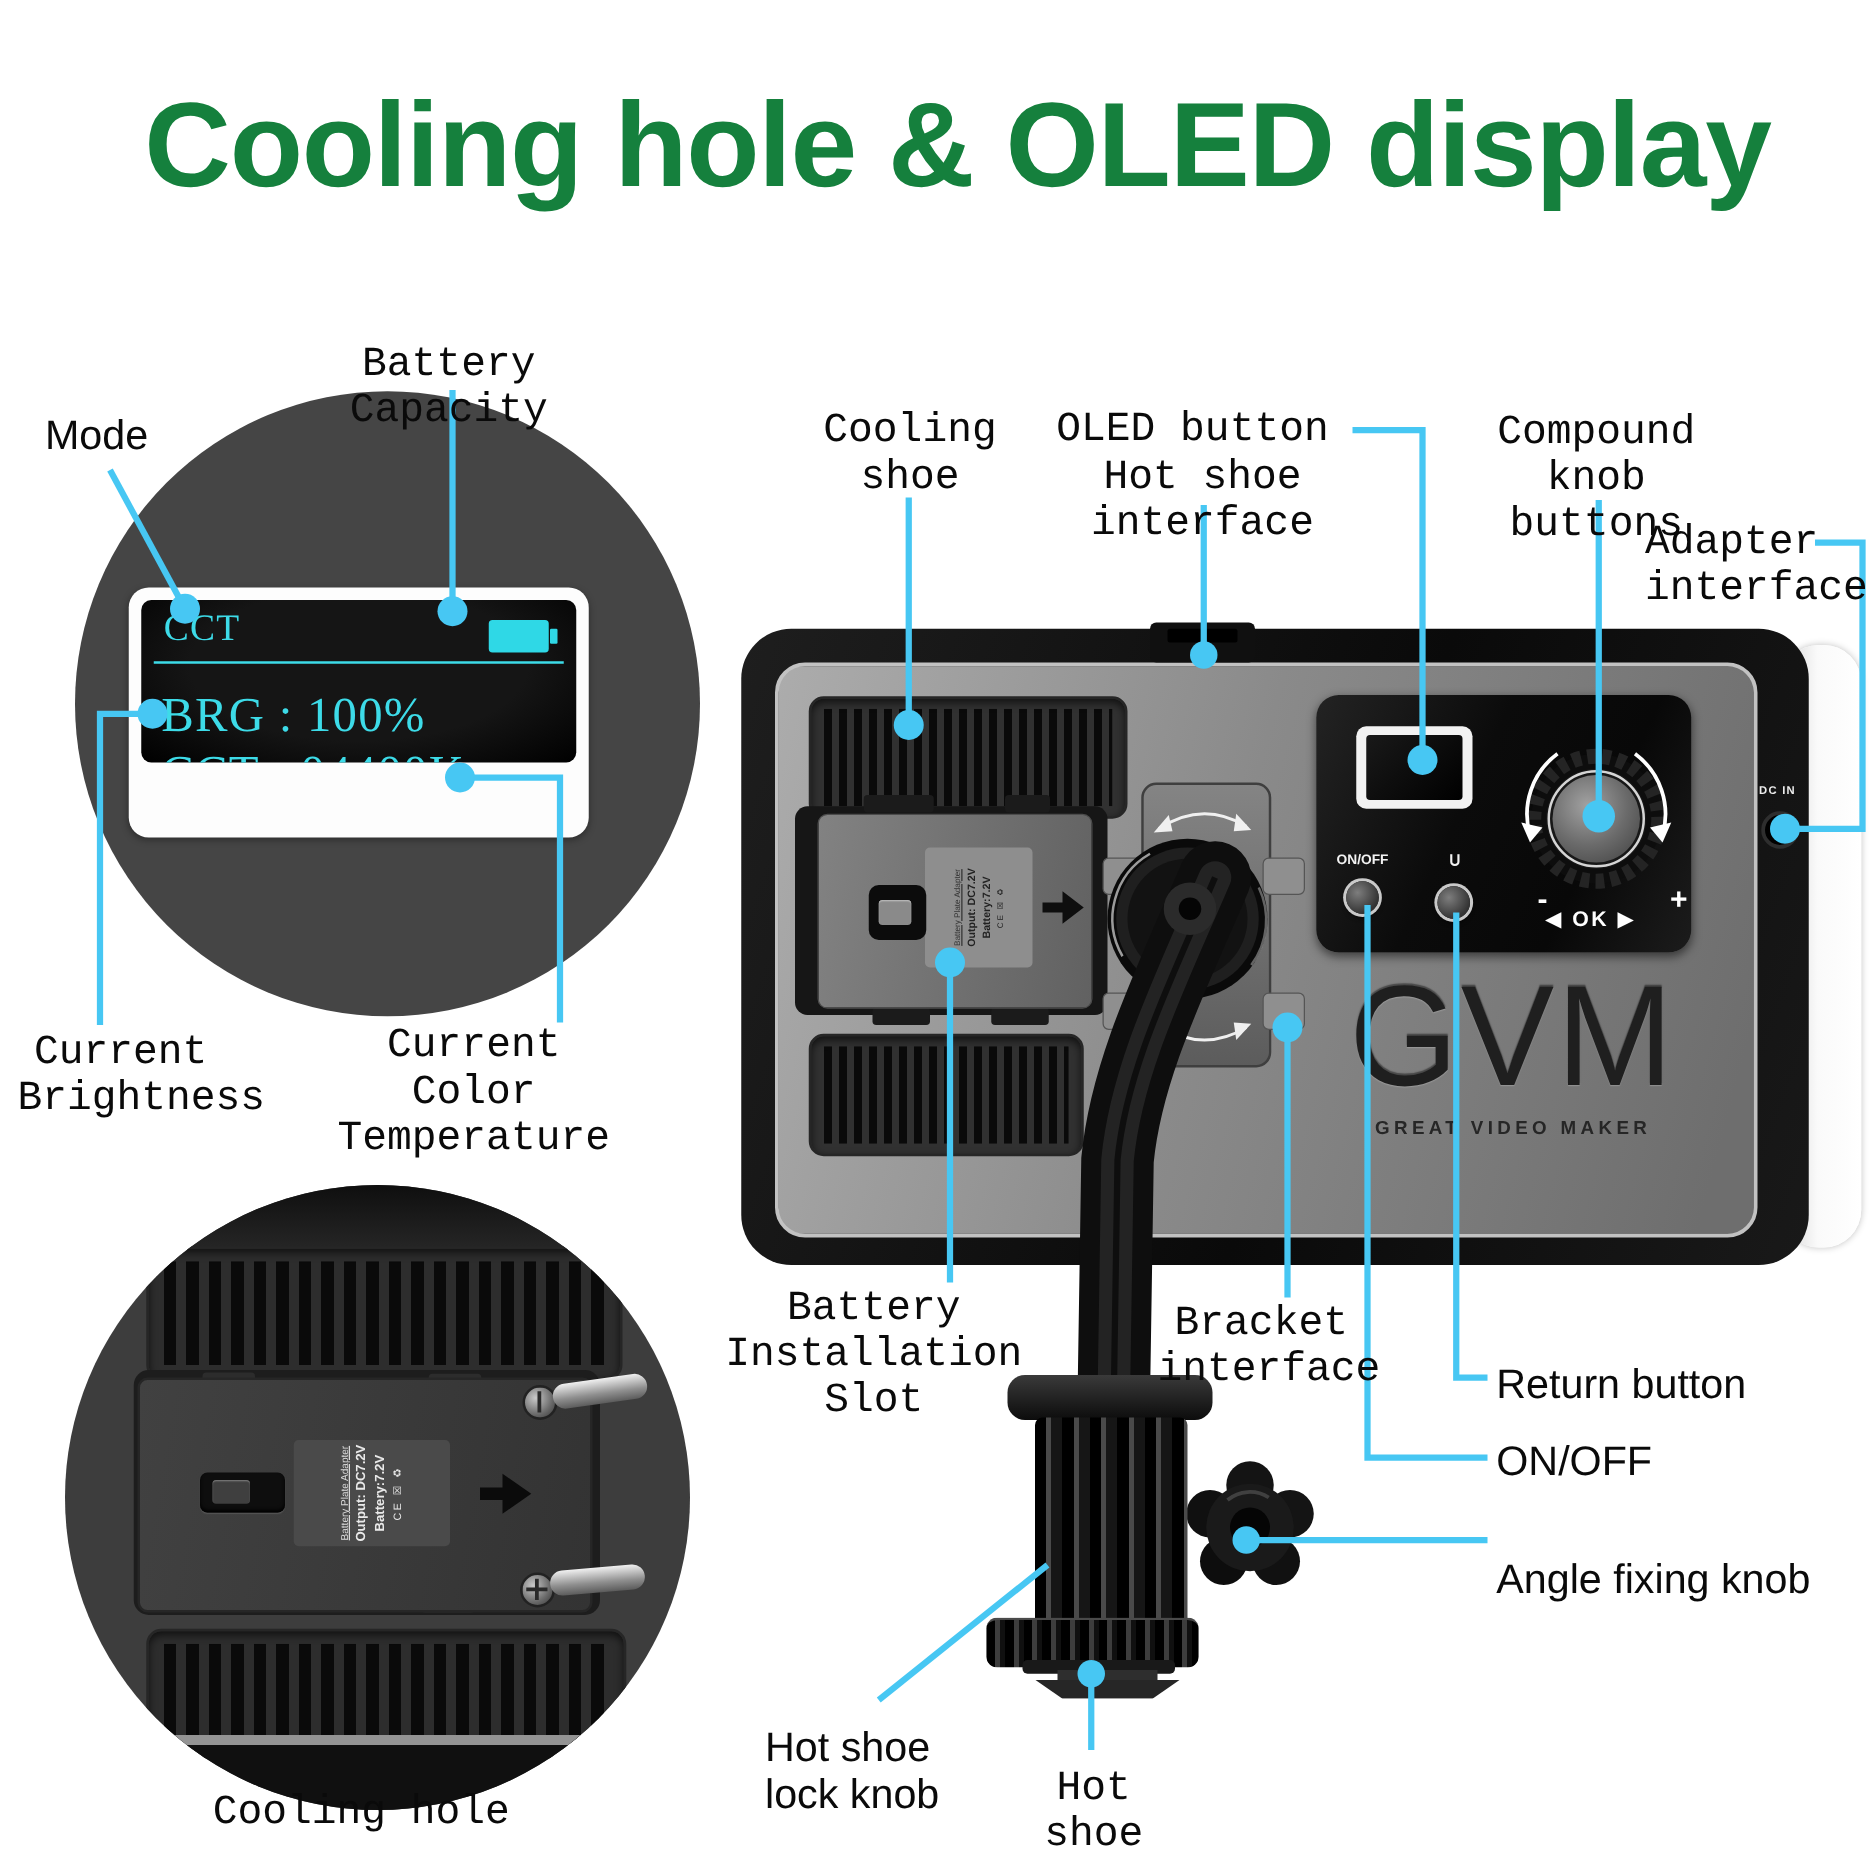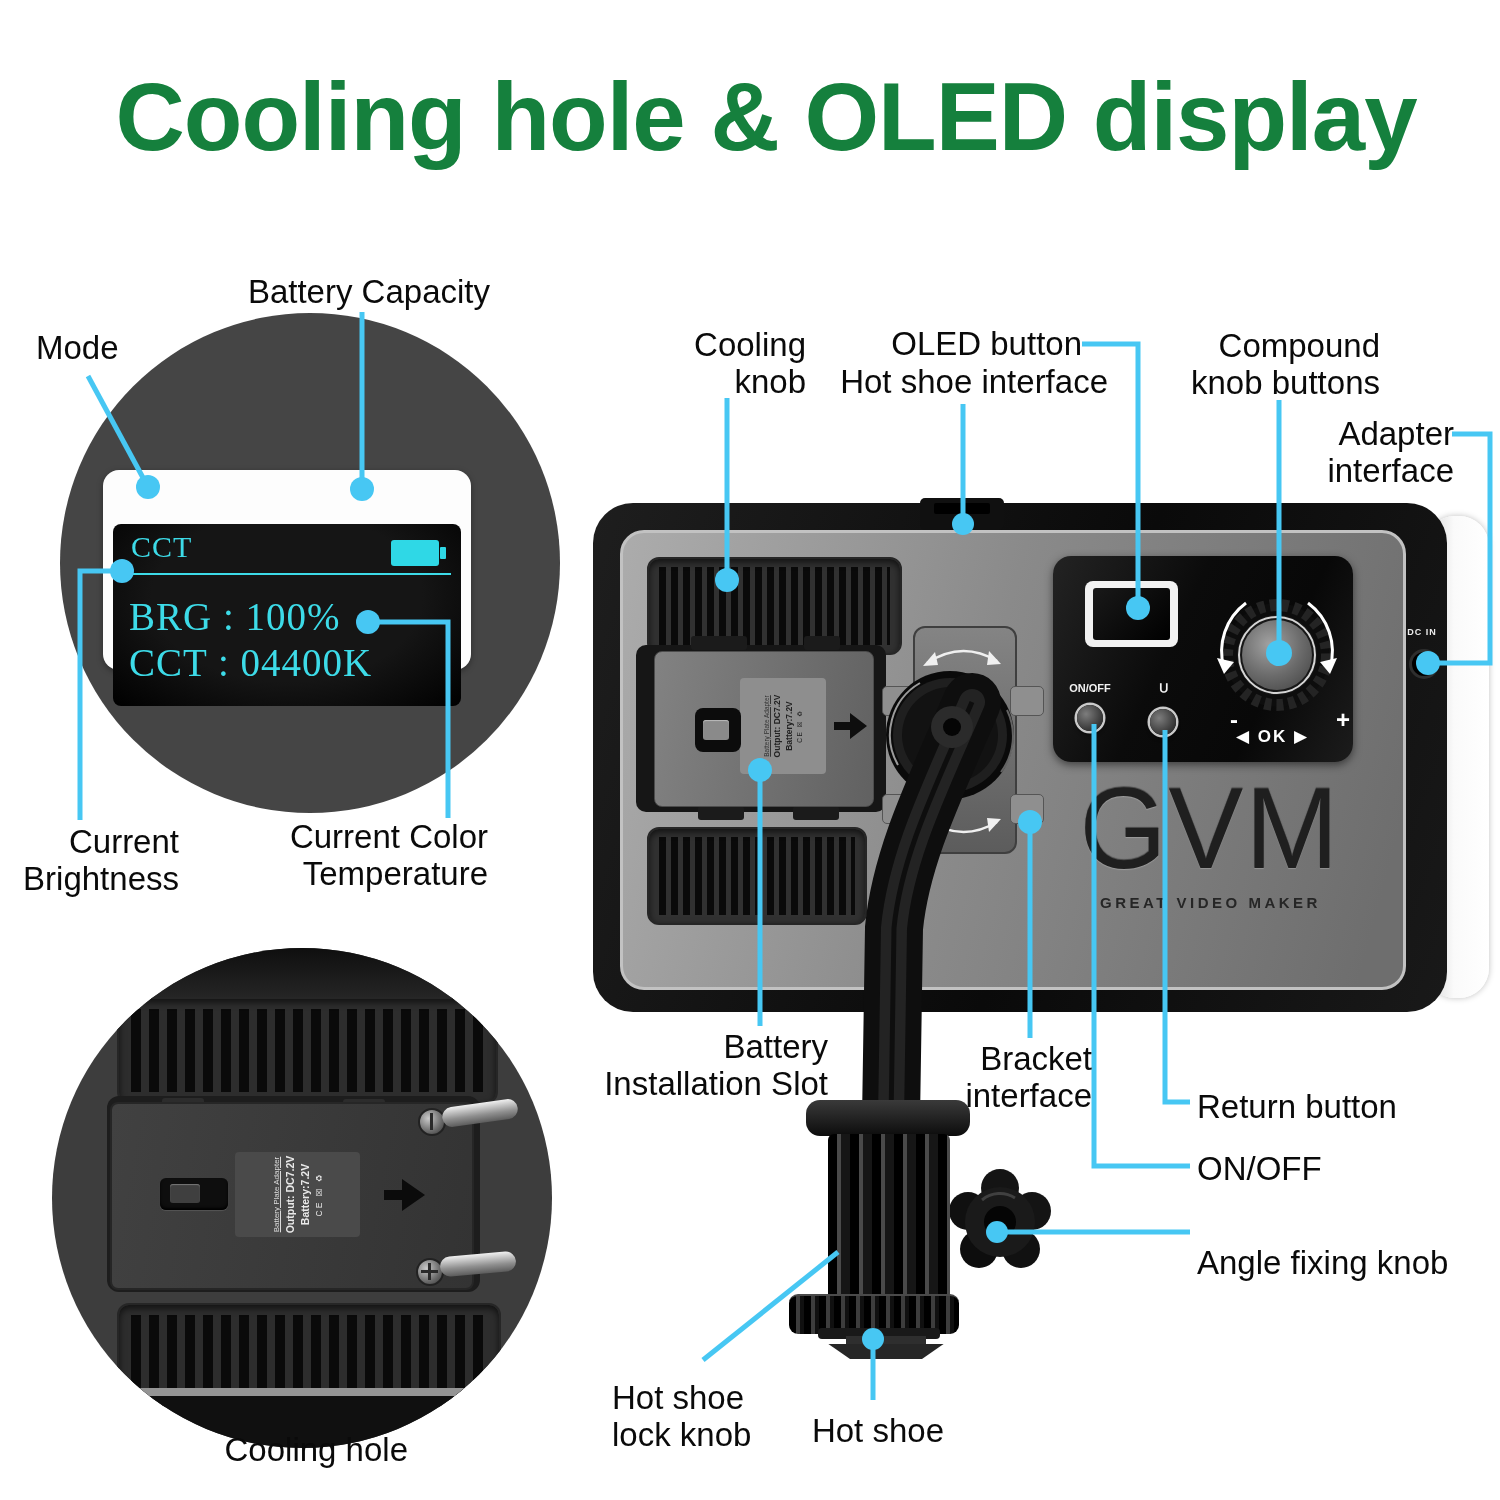--- a/index.html
+++ b/index.html
@@ -4,21 +4,21 @@
 <style>
   html,body{margin:0;padding:0;background:#fff;}
   #stage{position:relative;width:1500px;height:1500px;background:#fff;overflow:hidden;
          font-family:"Liberation Sans","DejaVu Sans",sans-serif;}
   .abs{position:absolute;}
   
   #title{left:0;top:62px;width:1500px;text-align:center;font-size:96px;font-weight:700;
          color:#15803d;letter-spacing:-1px;padding-left:16px;}
   
   .lbl{font-size:33px;color:#0a0a0a;line-height:1.12;white-space:pre-line;}
-  .ctr{text-align:right;}
+  .ctr{text-align:center;font-family:Liberation Mono, monospace;}
   #lblMode{left:36px;top:330px;width:130px;}
   #lblBattCap{left:228px;top:274px;width:262px;}
   #lblBrightness{left:14px;top:824px;width:165px;}
   #lblColorTemp{left:270px;top:819px;width:218px;}
   #lblCoolingTop{left:650px;top:327px;width:156px;}
   #lblOled{left:826px;top:326px;width:256px;}
   #lblHotShoeIf{left:816px;top:364px;width:292px;}
   #lblKnob{left:1174px;top:328px;width:206px;}
   #lblAdapter{left:1316px;top:416px;width:138px;}
   #lblBattSlot{left:570px;top:1029px;width:258px;}
@@ -26,22 +26,22 @@
   #lblReturn{left:1197px;top:1089px;width:280px;}
   #lblOnOff{left:1197px;top:1151px;width:220px;}
   #lblAngle{left:1197px;top:1245px;width:280px;}
   #lblLock{left:612px;top:1380px;width:170px;}
   #lblHotShoe{left:806px;top:1413px;width:138px;}
   #lblCoolingBottom{left:170px;top:1432px;width:238px;}
   
   #circleTop{left:60px;top:313px;width:500px;height:500px;border-radius:50%;background:#454545;}
   #oledFrame{left:103px;top:470px;width:368px;height:200px;background:#fdfdfd;border-radius:16px;
              box-shadow:0 2px 6px rgba(0,0,0,.35);}
-  #oledScreen{left:113px;top:480px;width:348px;height:182px;border-radius:8px;
-              background:radial-gradient(ellipse at 50% 40%,#151515 55%,#000 100%);overflow:hidden;margin-top:44px;}
+  #oledScreen{left:113px;top:480px;width:348px;height:130px;border-radius:8px;
+              background:radial-gradient(ellipse at 50% 40%,#151515 55%,#000 100%);overflow:hidden;}
   .oledTxt{color:#3ddbe8;font-family:"Liberation Serif","DejaVu Serif",serif;letter-spacing:1px;}
   #oledMode{left:18px;top:6px;font-size:30px;}
   #oledHr{left:10px;top:49px;width:328px;height:2px;background:#3ddbe8;}
   #oledL1{left:16px;top:70px;font-size:39px;}
   #oledL2{left:16px;top:116px;font-size:39px;}
   #oledBatt{left:278px;top:16px;width:48px;height:26px;background:#2fd8e6;border-radius:3px;}
   #oledBatt::after{content:"";position:absolute;right:-7px;top:7px;width:6px;height:12px;
                    background:#2fd8e6;border-radius:1px;}
   
   #circleBottom{left:52px;top:948px;width:500px;height:500px;border-radius:50%;background:#3d3d3d;overflow:hidden;}
@@ -355,21 +355,21 @@
   </svg>
 
   <div class="abs" id="title">Cooling hole &amp; OLED display</div>
   <div class="abs lbl" id="lblMode">Mode</div>
   <div class="abs lbl ctr" id="lblBattCap">Battery Capacity</div>
   <div class="abs lbl ctr" id="lblBrightness">Current
 Brightness</div>
   <div class="abs lbl ctr" id="lblColorTemp">Current Color
 Temperature</div>
   <div class="abs lbl ctr" id="lblCoolingTop">Cooling
-knob</div>
+shoe</div>
   <div class="abs lbl ctr" id="lblOled">OLED button</div>
   <div class="abs lbl ctr" id="lblKnob">Compound
 knob buttons</div>
   <div class="abs lbl ctr" id="lblHotShoeIf">Hot shoe interface</div>
   <div class="abs lbl ctr" id="lblAdapter">Adapter
 interface</div>
   <div class="abs lbl ctr" id="lblBattSlot">Battery
 Installation Slot</div>
   <div class="abs lbl ctr" id="lblBracket">Bracket
 interface</div>

